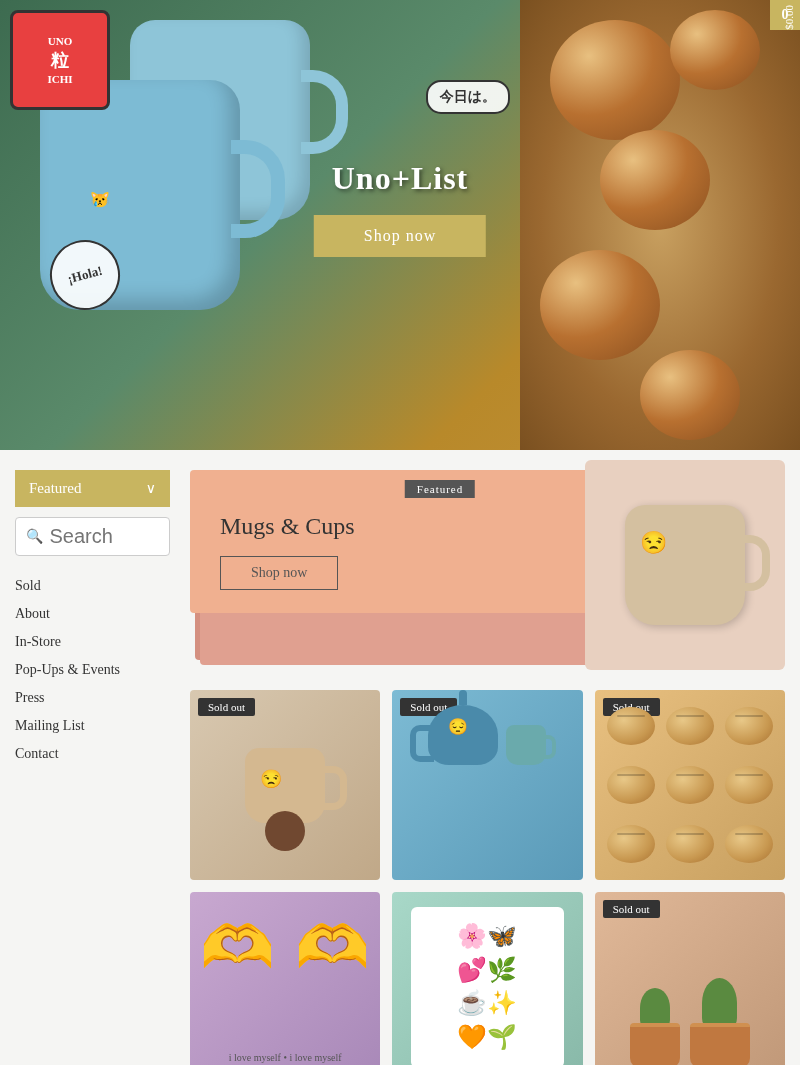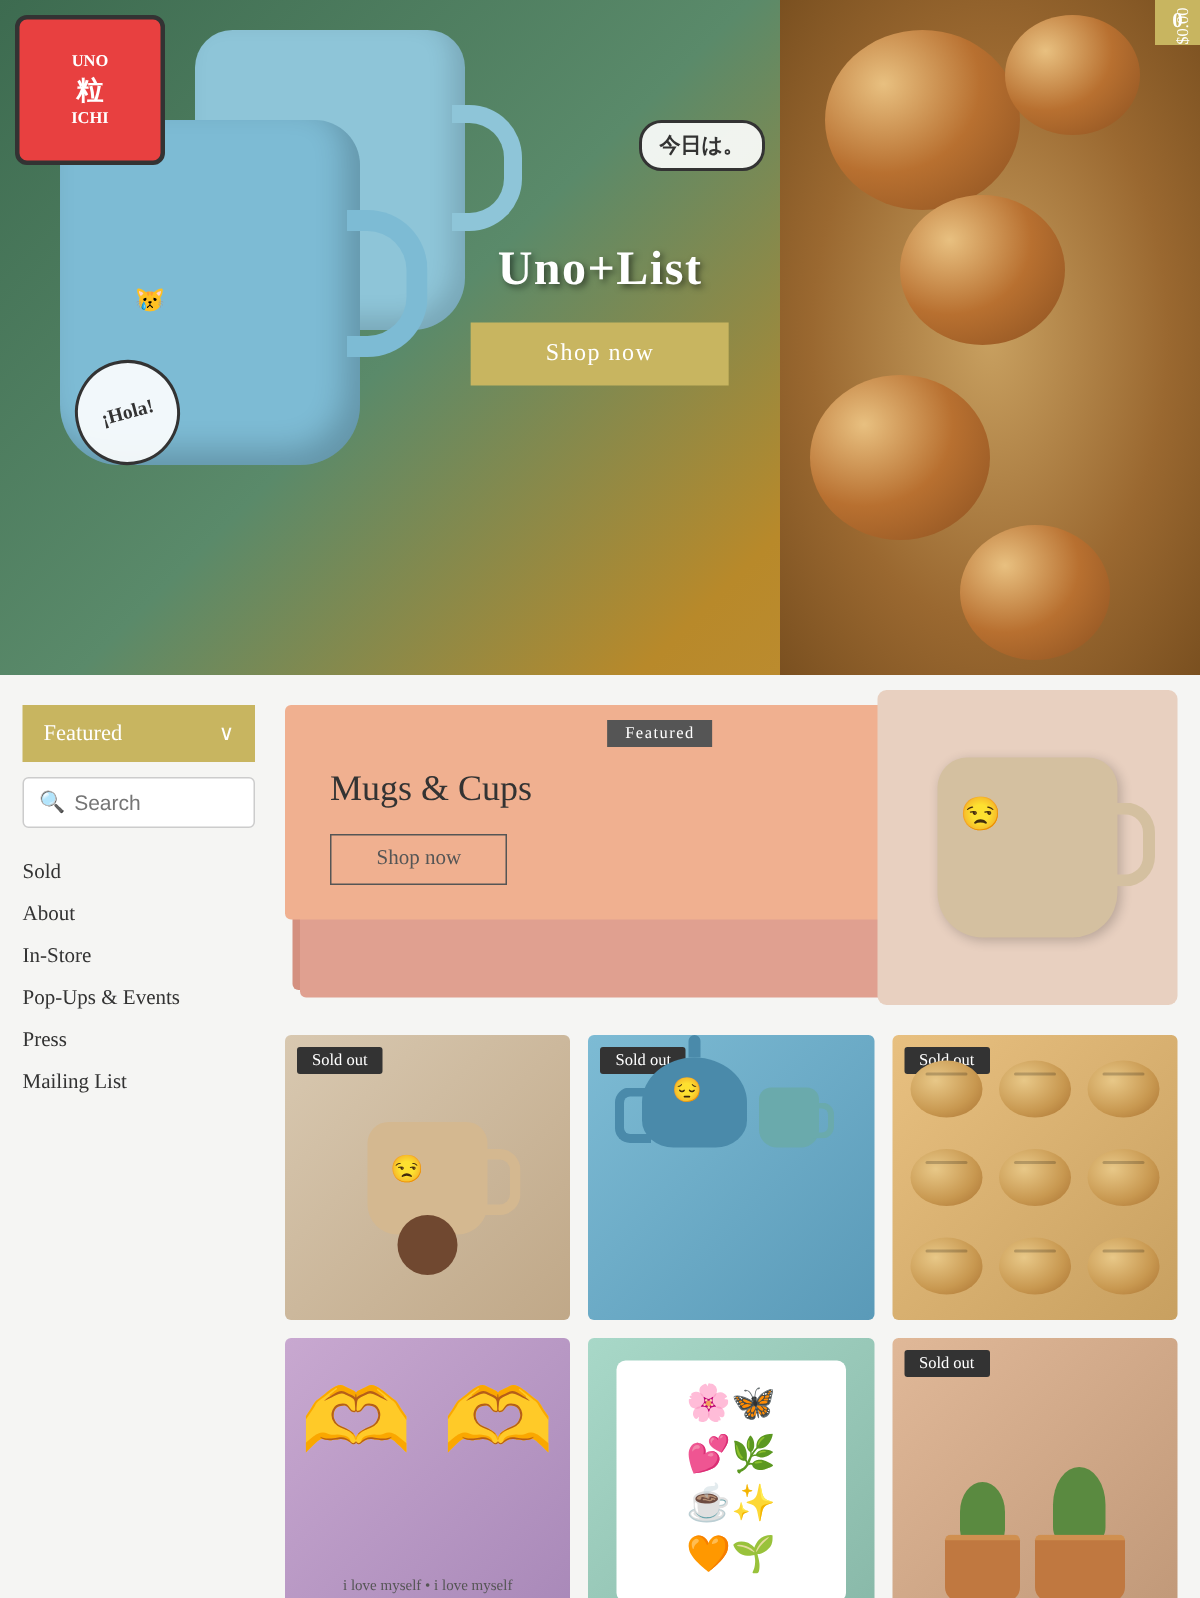--- a/index.html
+++ b/index.html
@@ -187,21 +187,21 @@
       border-radius: 4px;
       padding: 7px 10px;
       display: flex;
       align-items: center;
       gap: 6px;
       background: #fff;
       margin-bottom: 16px;
     }
     .search-box input {
       border: none; outline: none;
-      font-size: 14px; color: #666;
+      font-size: 20px; color: #666;
       width: 100%;
       background: transparent;
     }
     .sidebar-nav {
       list-style: none;
     }
     .sidebar-nav li {
       padding: 6px 0;
       font-size: 14px;
       color: #333;
@@ -551,20 +551,21 @@
       <span class="search-icon">🔍</span>
       <input type="text" placeholder="Search" style="">
     </div>
     <ul class="sidebar-nav">
       <li>Sold</li>
       <li>About</li>
       <li>In-Store</li>
       <li>Pop-Ups &amp; Events</li>
       <li>Press</li>
       <li>Mailing List</li>
+      <li>Contact</li>
     </ul>
   </aside>
 
   <main class="products-area">
 
     <div class="featured-banner">
       <div class="featured-card-bg2"></div>
       <div class="featured-card-bg"></div>
       <div class="featured-card">
         <div class="featured-badge">Featured</div>

